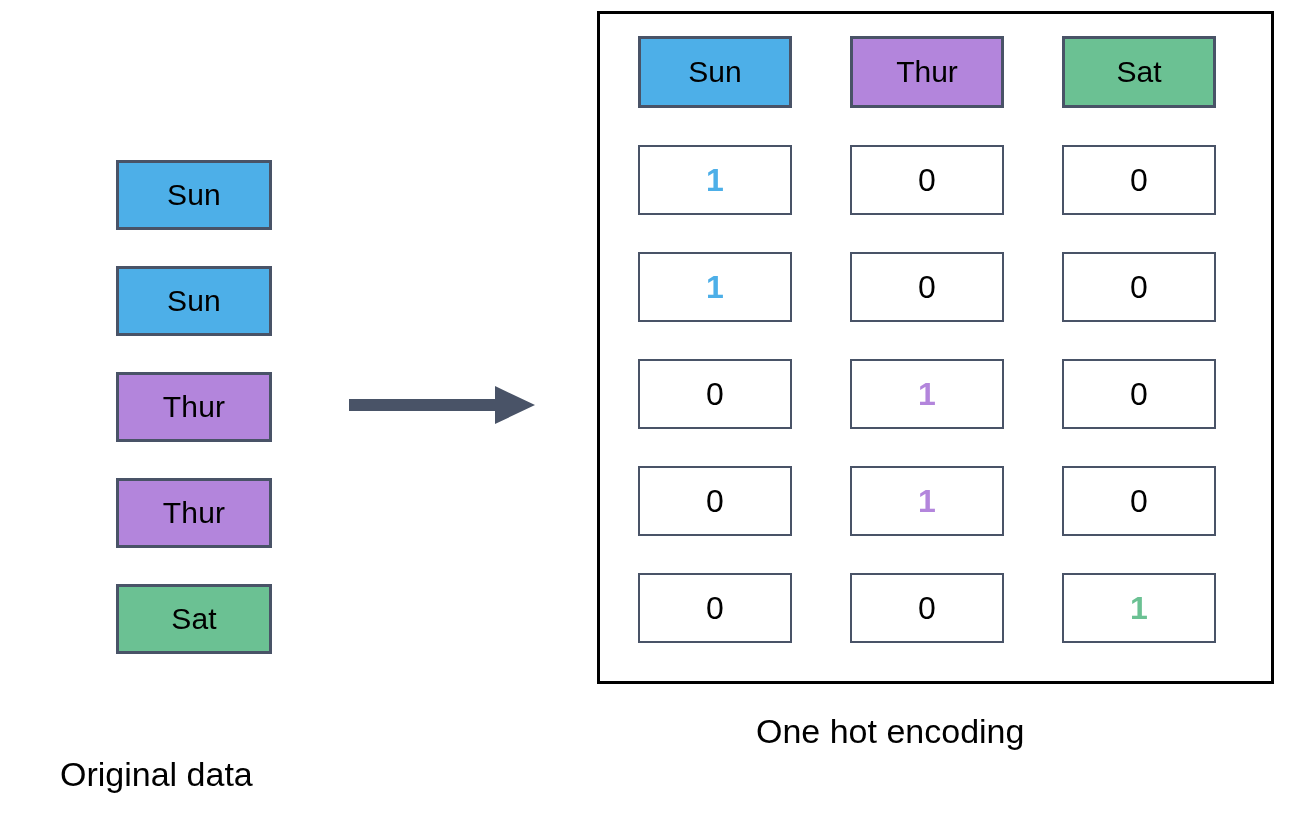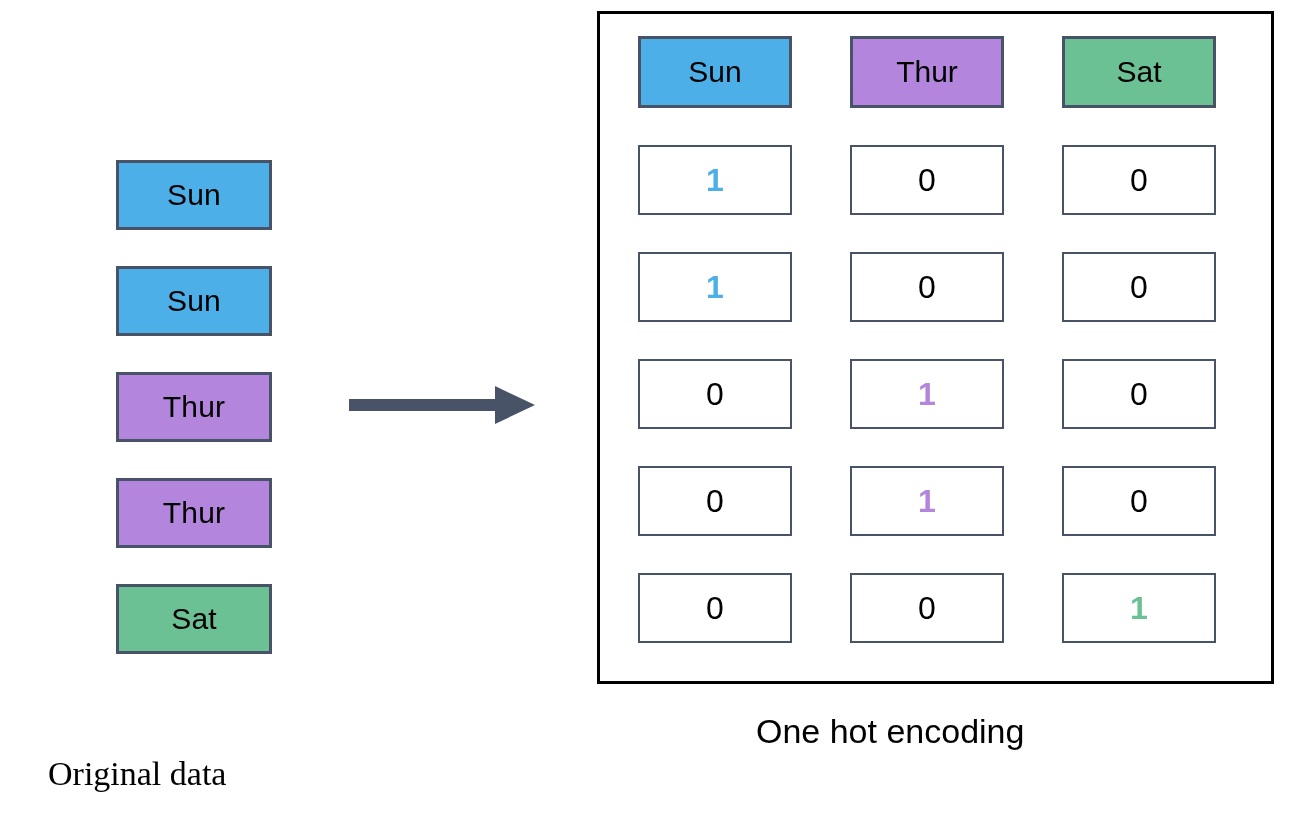--- a/index.html
+++ b/index.html
@@ -104,21 +104,21 @@
   }
 
   
   .caption {
     position: absolute;
     font-size: 34px;
     line-height: 1;
     color: #000000;
     white-space: nowrap;
   }
-  #caption-original { left: 48px;  top: 757px; font-family: Liberation Serif, serif; }
+  #caption-original { left: 60px;  top: 757px; }
   #caption-encoding { left: 756px; top: 714px; }
 </style>
 </head>
 <body>
 
 <div id="original-data-column">
     <div class="orig-box" style="background: rgb(77, 175, 232); border-color: rgb(73, 83, 103);">
       <span class="box-label">Sun</span>
     </div>
     <div class="orig-box" style="background: rgb(77, 175, 232); border-color: rgb(73, 83, 103);">

